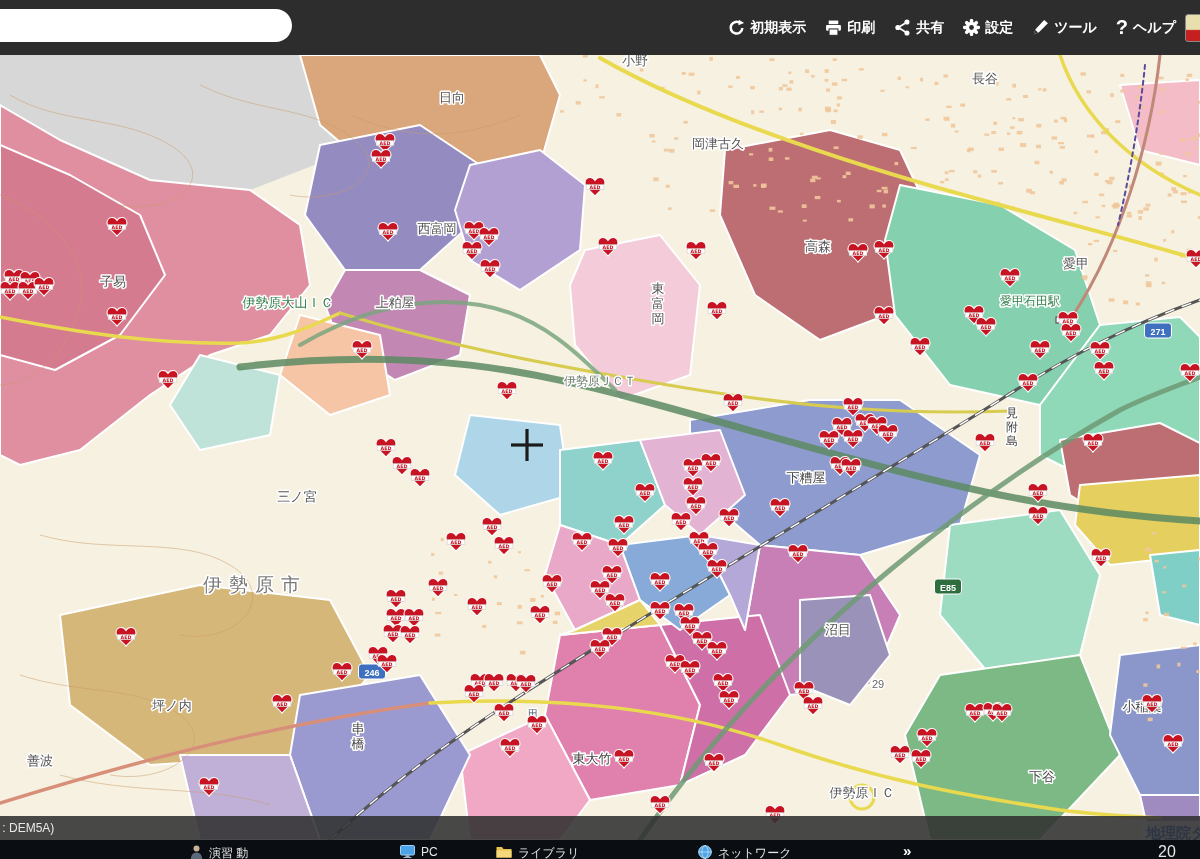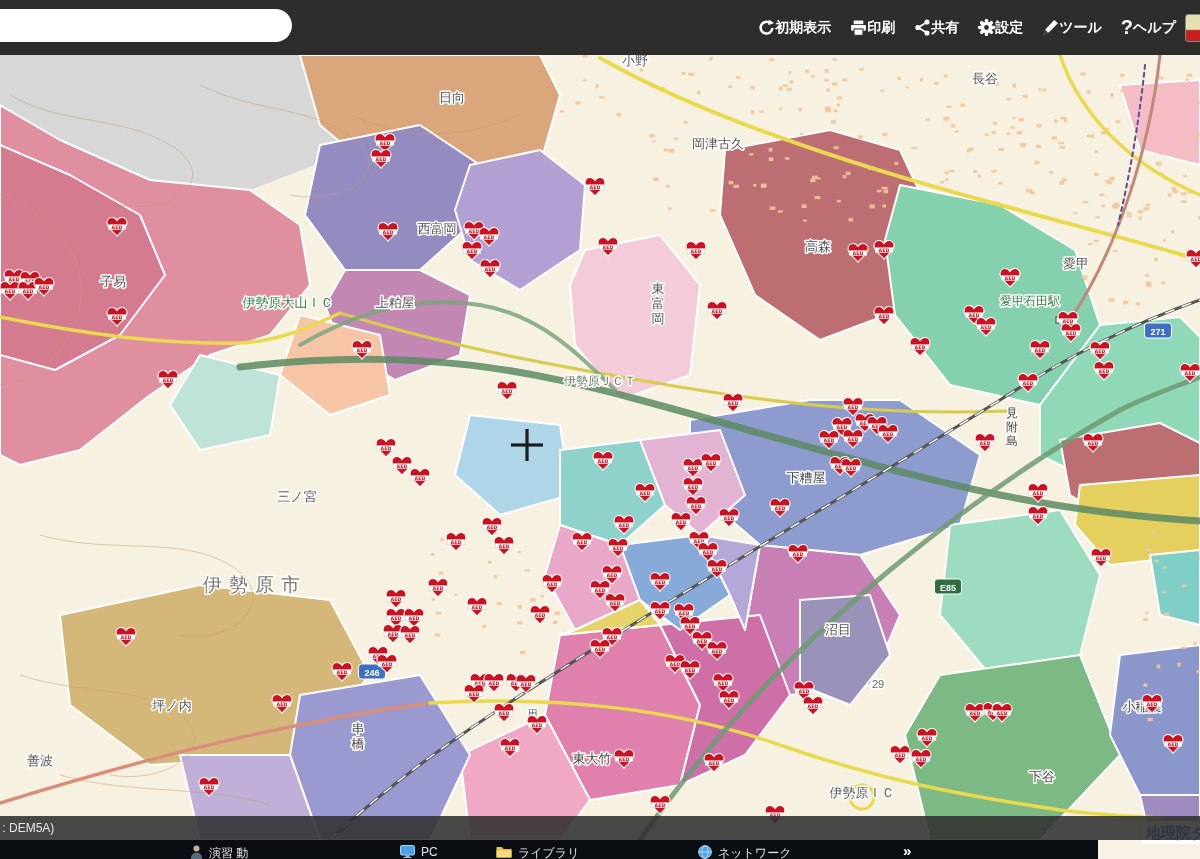--- a/index.html
+++ b/index.html
@@ -4,41 +4,41 @@
 <style>
   html,body{margin:0;padding:0;background:#000;}
   #app{position:relative;width:1200px;height:859px;overflow:hidden;background:#f7f2e4;
        font-family:"Liberation Sans","DejaVu Sans",sans-serif;}
   
   #topbar{position:absolute;left:0;top:0;width:1200px;height:55px;background:#2d2d2d;z-index:30;
           display:flex;align-items:center;}
   .search{position:absolute;left:-20px;top:9px;width:280px;height:33px;border-radius:17px;
           border:none;outline:none;background:#fff;padding:0 16px;font-size:14px;}
   #topbtns{position:absolute;right:22px;top:0;height:55px;display:flex;align-items:center;gap:15px;}
-  .hbtn{display:flex;align-items:center;background:none;border:none;color:#fff;
+  .hbtn{display:flex;align-items:center;gap:5px;background:none;border:none;color:#fff;
         font-size:14px;font-weight:bold;cursor:pointer;padding:4px 2px;font-family:inherit;}
   .hbtn svg{display:block;}
   .qmark{font-size:20px;font-weight:bold;color:#fff;line-height:15px;}
   #corner-chip{position:absolute;right:-5px;top:14px;width:18px;height:26px;border-radius:3px;z-index:31;
      background:linear-gradient(180deg,#e8dfae 0%,#e8dfae 55%,#c42020 60%,#c42020 100%);
      border:1px solid #888;}
   
   #mapwrap{position:absolute;left:0;top:55px;width:1200px;height:785px;}
   svg text.mlabel{paint-order:stroke;stroke:#ffffff;stroke-width:3px;stroke-linejoin:round;
      font-family:"Liberation Sans","DejaVu Sans",sans-serif;}
   
   .tile-credit{position:absolute;left:1142px;top:766px;height:23px;z-index:20;background:rgba(255,255,255,.85);
      color:#1a57c8;font-size:15px;font-weight:bold;line-height:23px;padding:0 4px;text-decoration:none;
      white-space:nowrap;overflow:hidden;width:62px;}
   
   #elevstrip{position:absolute;left:0;top:816px;width:1200px;height:24px;z-index:21;
      background:rgba(48,48,48,.88);color:#e8e8e8;font-size:12px;line-height:24px;}
   #elevstrip span{position:absolute;left:-5px;top:0;}
   
-  #taskbar{position:absolute;left:0;top:840px;width:1098px;height:19px;background:#0a0e12;z-index:40;
+  #taskbar{position:absolute;left:0;top:840px;width:1200px;height:19px;background:#0a0e12;z-index:40;
      overflow:hidden;color:#e6e6e6;font-size:12px;}
   .titem{position:absolute;top:5px;display:flex;align-items:flex-start;gap:6px;}
   .titem .tlabel{white-space:nowrap;}
   .chev{font-size:15px;font-weight:bold;color:#fff;}
 </style>
 </head>
 <body>
 <div id="app">
 
   <div id="topbar">

